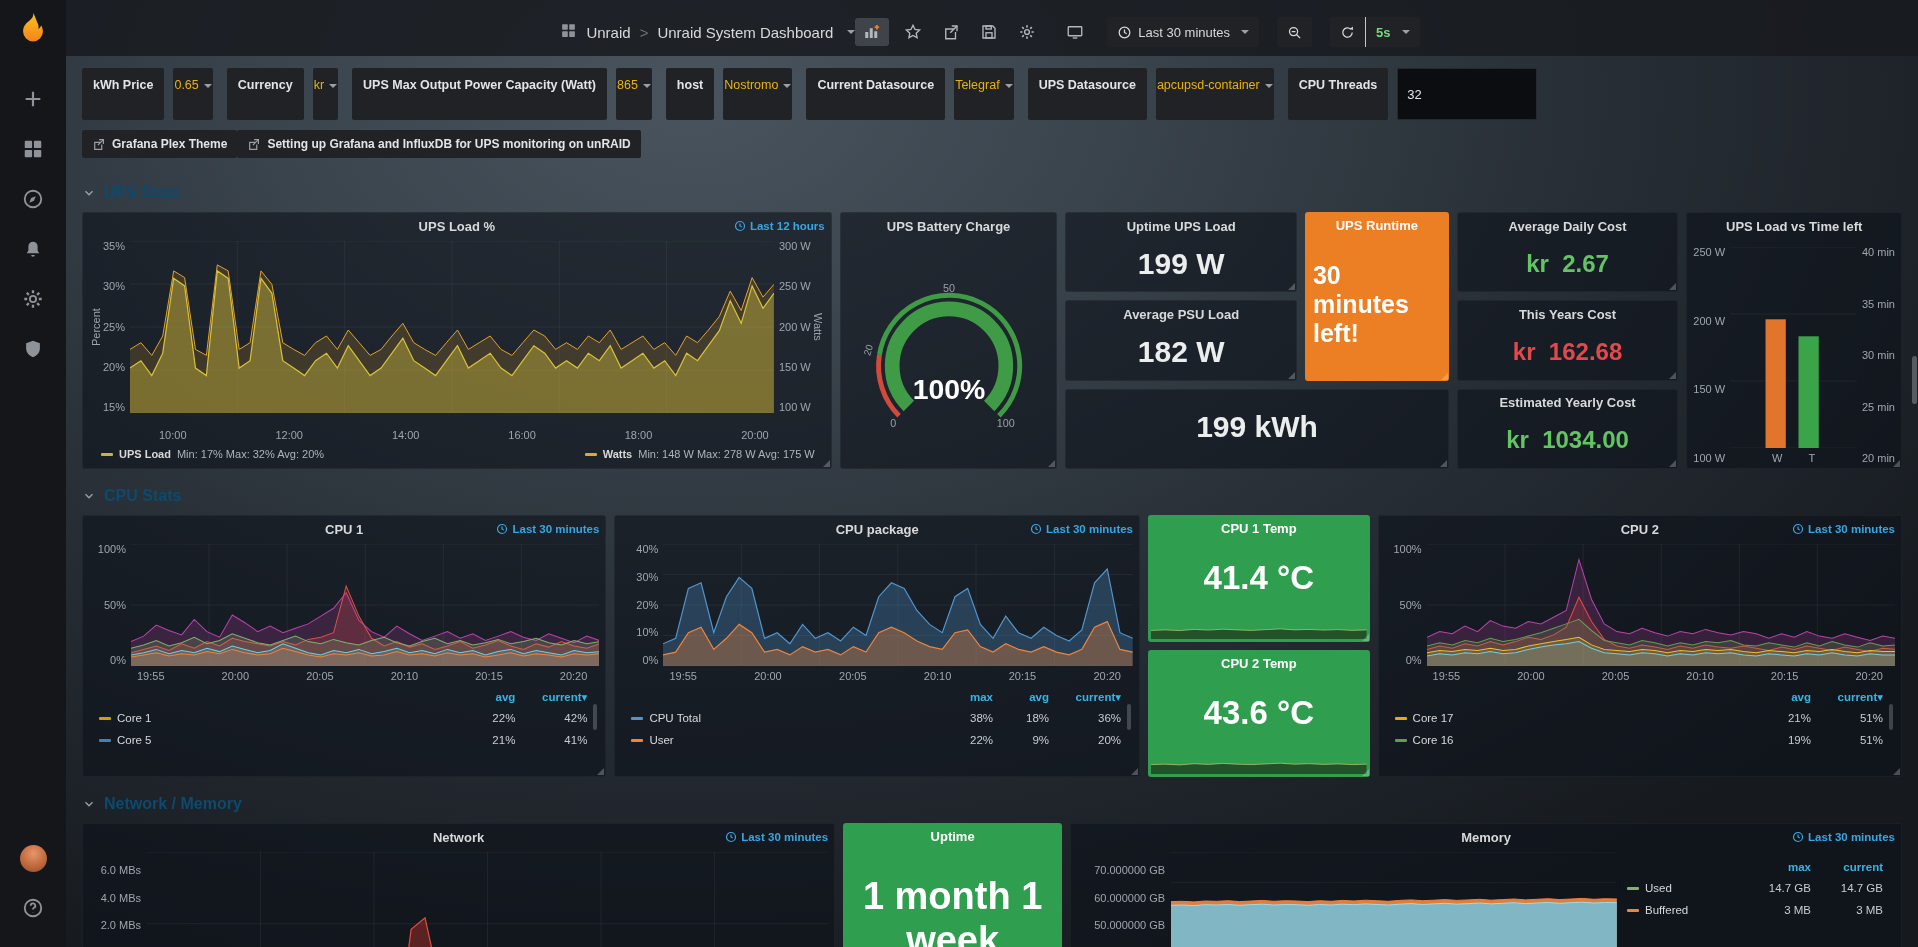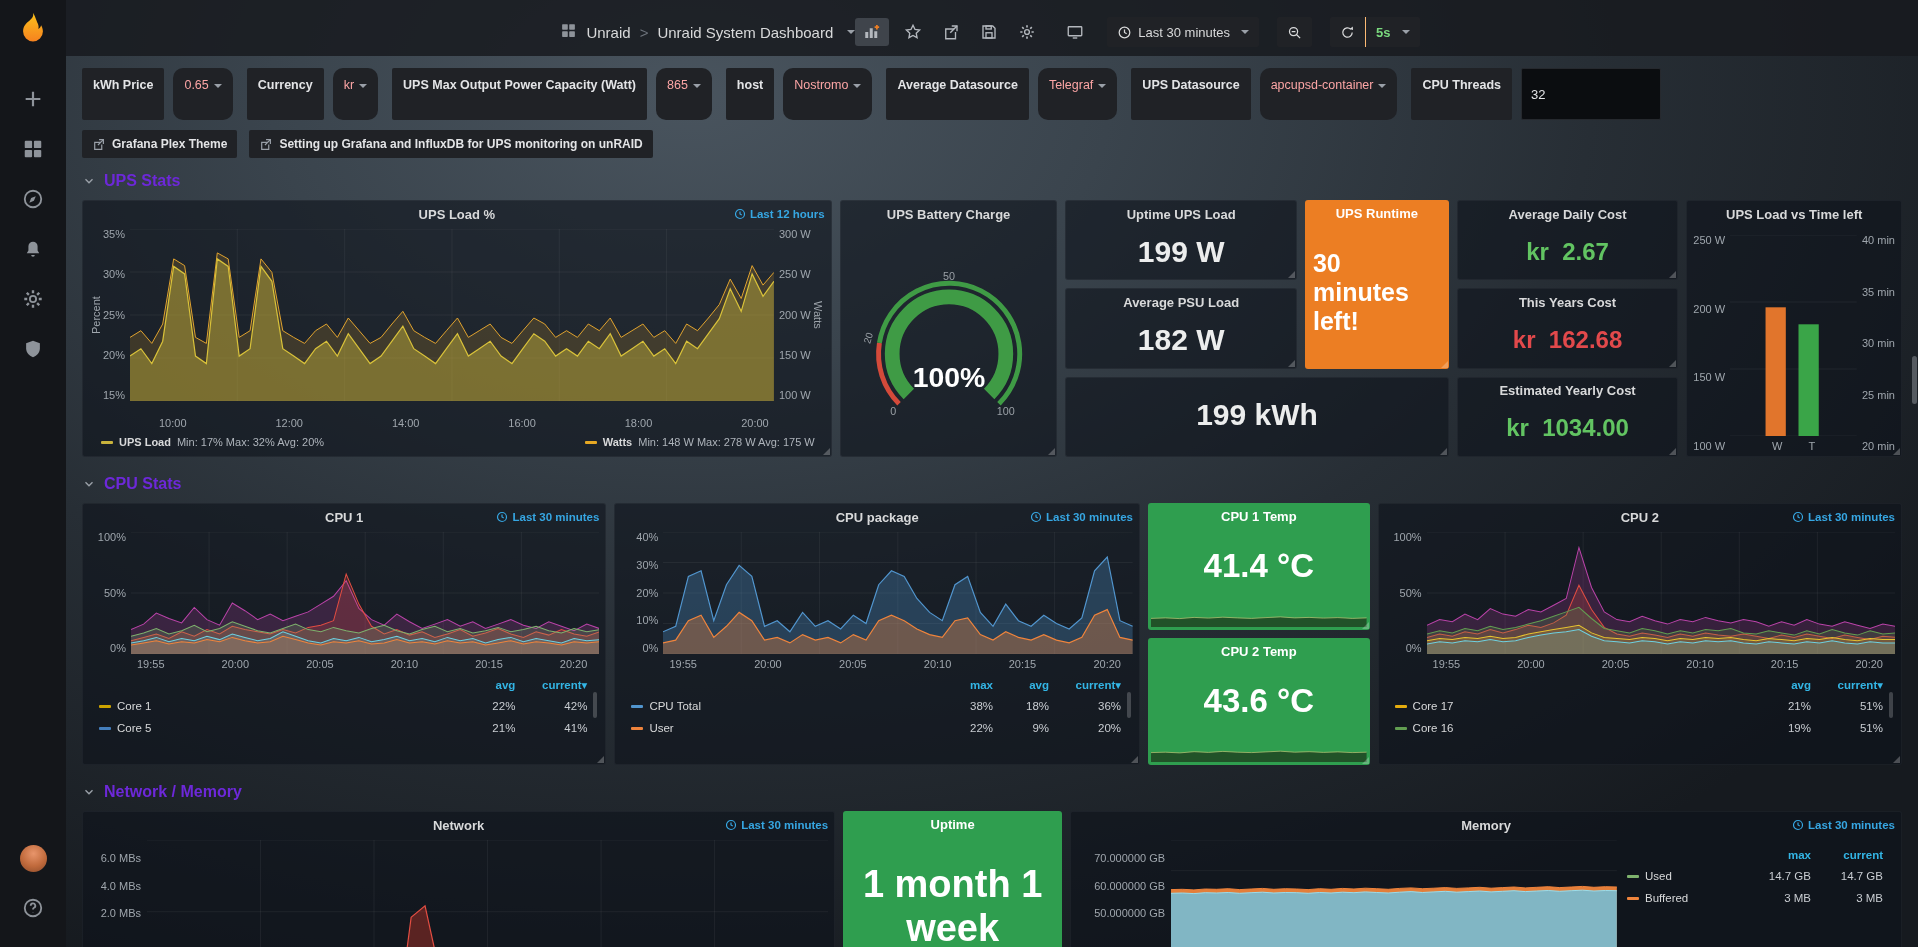--- a/index.html
+++ b/index.html
@@ -36,29 +36,29 @@
   .refresh-val { color:#7ad97e; font-weight:700; }
 
   .main { flex:1; display:flex; flex-direction:column; min-width:0; }
   .dash { flex:1; padding:12px 16px 0; overflow:hidden; }
 
   
   .submenu { display:flex; flex-wrap:wrap; gap:14px; margin-bottom:10px; }
   .contents { display:contents; }
   .var-chip { display:flex; gap:9px; height:52px; }
   .var-label { background:#202226; border-radius:2px; padding:0 11px; line-height:34px; font-size:12.5px; font-weight:700; color:#e3e4e6; white-space:nowrap; }
-  .var-value { background:#202226; border-radius:10px; padding:0 11px; line-height:34px; font-size:12.5px; color:#fca5a5; cursor:pointer; white-space:nowrap; }
+  .var-value { background:#202226; border-radius:2px; padding:0 1px; line-height:34px; font-size:12.5px; color:#eab308; cursor:pointer; white-space:nowrap; }
   .var-input { background:#0b0d10; border:1px solid #26292e; border-radius:2px; width:140px; padding:0 9px; font-size:13px; color:#e3e4e6; font-family:inherit; }
-  .links-row { display:flex; gap:12px; margin-bottom:4px; }
+  .links-row { display:flex; margin-bottom:16px; }
   .dash-link { display:flex; align-items:center; gap:7px; background:#202226; border-radius:2px; height:28px; padding:0 10px; font-size:12px; font-weight:700; color:#e3e4e6; text-decoration:none; cursor:pointer; }
   .dash-link svg { width:13px; height:13px; color:#9aa0a8; }
 
   
   .section { display:flex; align-items:center; gap:8px; height:38px; cursor:pointer; }
-  .section-title { font-size:16px; font-weight:700; color:#6d28d9; }
+  .section-title { font-size:16px; font-weight:700; color:#0c4a6e; }
   .section svg { width:14px; height:14px; color:#9aa0a8; }
   .row { display:grid; gap:8px; margin-bottom:8px; }
   .row-ups { grid-template-columns:751fr 218fr 384fr 222fr 216fr; height:257px; }
   .ups-mid { display:grid; grid-template-columns:617fr 383fr; grid-template-rows:1fr 1fr 1fr; gap:8px; }
   .pos-r1 { grid-column:1; grid-row:1; } .pos-r2 { grid-column:1; grid-row:2; }
   .pos-run { grid-column:2; grid-row:1 / 3; } .pos-kwh { grid-column:1 / 3; grid-row:3; }
   .cost-col, .temp-col { display:grid; gap:8px; }
   .cost-col { grid-template-rows:repeat(3,1fr); }
   .temp-col { grid-template-rows:1fr 1fr; }
   .row-cpu { grid-template-columns:426fr 427fr 180fr 426fr; height:262px; }
@@ -299,21 +299,21 @@
               <span class="var-label">UPS Max Output Power Capacity (Watt)</span>
               <span class="var-value"><span>865</span><span class="caret"></span></span>
             </div>
           
             <div class="var-chip">
               <span class="var-label">host</span>
               <span class="var-value"><span>Nostromo</span><span class="caret"></span></span>
             </div>
           
             <div class="var-chip">
-              <span class="var-label">Average Datasource</span>
+              <span class="var-label">Current Datasource</span>
               <span class="var-value"><span>Telegraf</span><span class="caret"></span></span>
             </div>
           
             <div class="var-chip">
               <span class="var-label">UPS Datasource</span>
               <span class="var-value"><span>apcupsd-container</span><span class="caret"></span></span>
             </div>
           </div>
         <div class="var-chip">
           <span class="var-label">CPU Threads</span>

